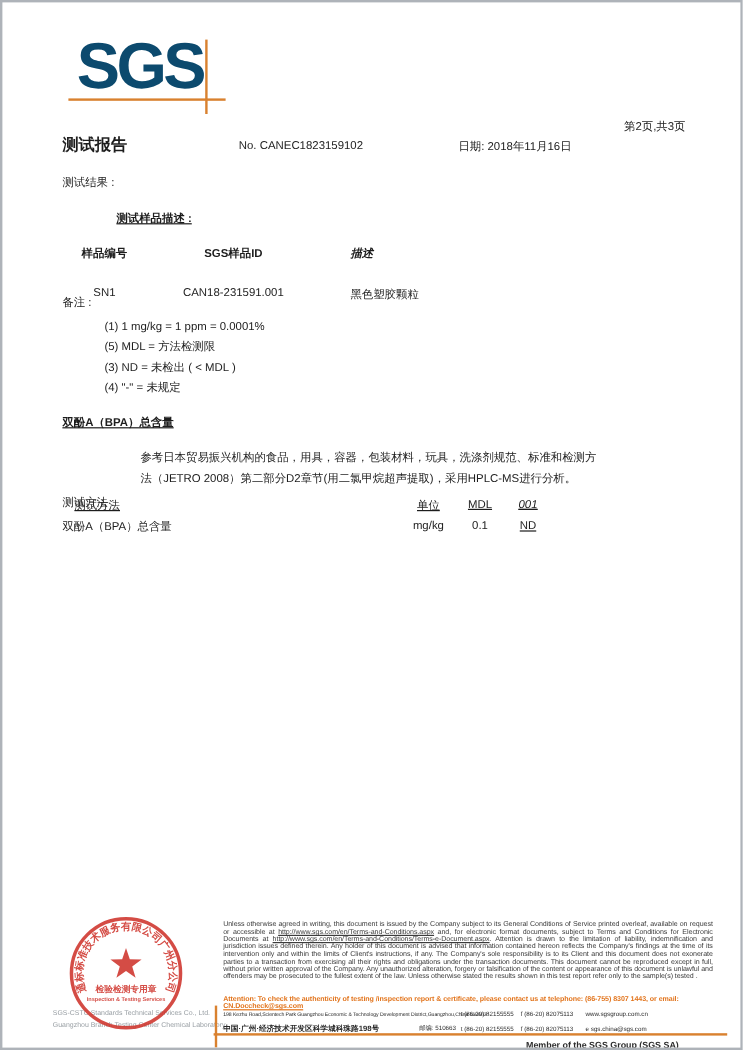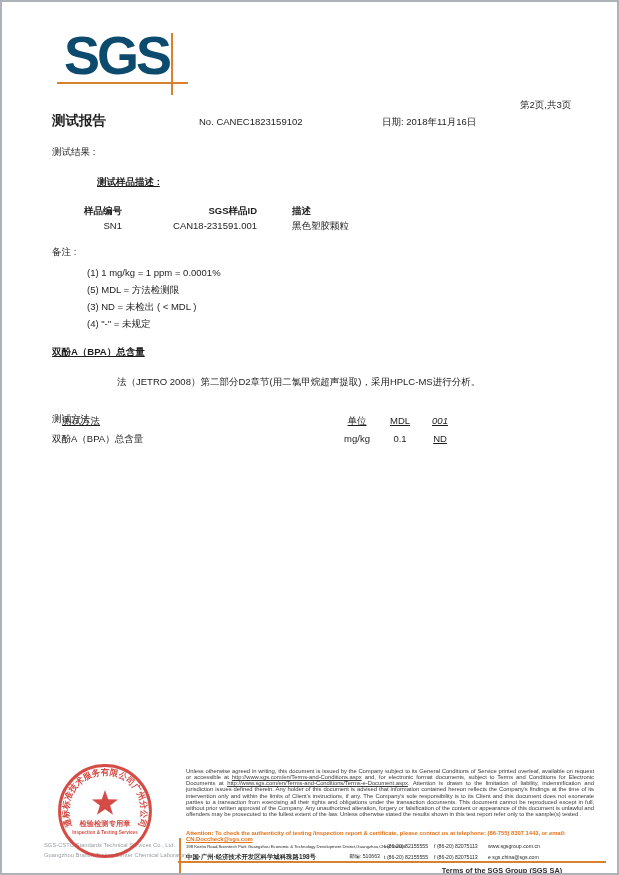--- a/index.html
+++ b/index.html
@@ -25,21 +25,21 @@
 
   .doc-title { font-size:13.5px; font-weight:bold; }
   .meta { font-size:9.5px; }
 
   .body-text { font-size:9.5px; }
   .bold { font-weight:bold; }
   .ul { text-decoration:underline; }
   .it { font-style:italic; }
 
   .sample-row { display:flex; }
-  .col-c { text-align:right; }
+  .col-c { text-align:center; }
 
   .remark-line { font-size:9.5px; line-height:17px; white-space:pre; }
 
   .method-line { font-size:9.5px; line-height:18px; }
 
   .rt-row { display:flex; font-size:9.5px; }
   .rt-item { width:280px; }
   .rt-unit { width:50px; text-align:center; }
   .rt-mdl  { width:32px; text-align:center; margin-left:2px; }
   .rt-val  { width:36px; text-align:center; margin-left:6px;text-decoration:underline; }
@@ -81,41 +81,42 @@
   <div class="abs meta" style="left:518px; top:97px;">第2页,共3页</div>
 
   <div class="abs body-text" style="left:50px; top:144px;">测试结果 :</div>
 
   <div class="abs body-text bold ul" style="left:50px; top:174px;margin-left:45px;">测试样品描述 :</div>
 
   <div class="abs" style="left:50px; top:203px; width:400px;">
     <div class="sample-row body-text bold">
       <div class="col-c" style="width:70px;">样品编号</div>
       <div class="col-c" style="width:125px; margin-left:10px;">SGS样品ID</div>
-      <div style="margin-left:35px;">描述</div>
+      <div style="margin-left:35px;font-style:italic;">描述</div>
     </div>
-    <div class="sample-row body-text" style="margin-top:2px;">
+    <div class="sample-row body-text" style="margin-top:21px;">
       <div class="col-c" style="width:70px;">SN1</div>
       <div class="col-c" style="width:125px; margin-left:10px;">CAN18-231591.001</div>
       <div style="margin-left:35px;">黑色塑胶颗粒</div>
     </div>
   </div>
 
   <div class="abs body-text" style="left:50px; top:244px;">备注 :</div>
   <div class="abs" style="left:85px; top:262px;">
     <div class="remark-line">(1) 1 mg/kg = 1 ppm = 0.0001%</div>
     <div class="remark-line">(5) MDL = 方法检测限</div>
     <div class="remark-line">(3) ND = 未检出 ( &lt; MDL )</div>
     <div class="remark-line">(4) "-" = 未规定</div>
   </div>
 
   <div class="abs body-text bold ul" style="left:50px; top:344px;">双酚A（BPA）总含量</div>
 
   <div class="abs body-text" style="left:50px; top:371px;margin-top:40px;">测试方法 :</div>
   <div class="abs" style="left:115px; top:371px; width:470px;">
+    <div class="method-line">参考日本贸易振兴机构的食品，用具，容器，包装材料，玩具，洗涤剂规范、标准和检测方</div>
     <div class="method-line">法（JETRO 2008）第二部分D2章节(用二氯甲烷超声提取)，采用HPLC-MS进行分析。</div>
   </div>
 
   <div class="abs" style="left:50px; top:413px;">
     <div class="rt-row">
       <div class="rt-item"><span class="ul" style="margin-left:10px;">测试方法</span></div>
       <div class="rt-unit"><span class="ul">单位</span></div>
       <div class="rt-mdl"><span class="ul">MDL</span></div>
       <div class="rt-val"><span class="ul it">001</span></div>
     </div>
@@ -168,15 +169,15 @@
         <span style="margin-left:auto; padding-right:4px;">邮编: 510663</span>
       </div>
       <div class="addr-tel">t (86-20) 82155555</div>
       <div class="addr-fax">f (86-20) 82075113</div>
       <div>e  sgs.china@sgs.com</div>
     </div>
   </div>
 
   <div class="abs orange-hline" style="left:176px; top:859px; width:428px;"></div>
 
-  <div class="abs member" style="left:400px; top:864px; width:200px; text-align:center;">Terms of the SGS Group (SGS SA)</div>
+  <div class="abs member" style="left:400px; top:864px; width:200px; text-align:center;">Member of the SGS Group (SGS SA)</div>
 
 </div>
 
 </body></html>

